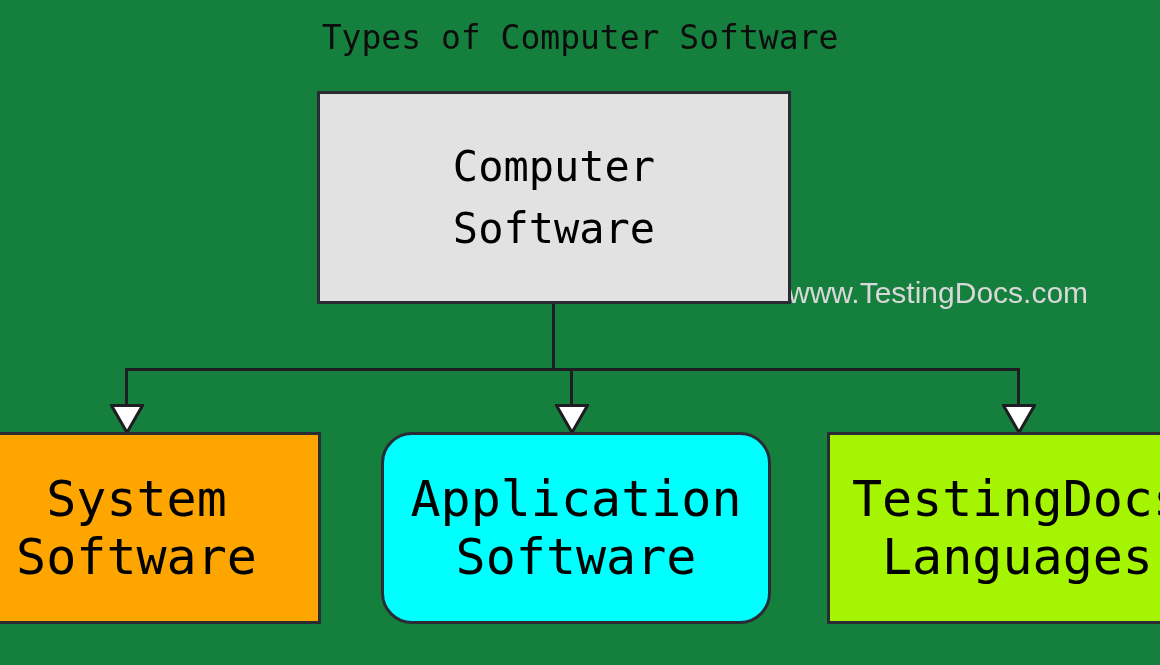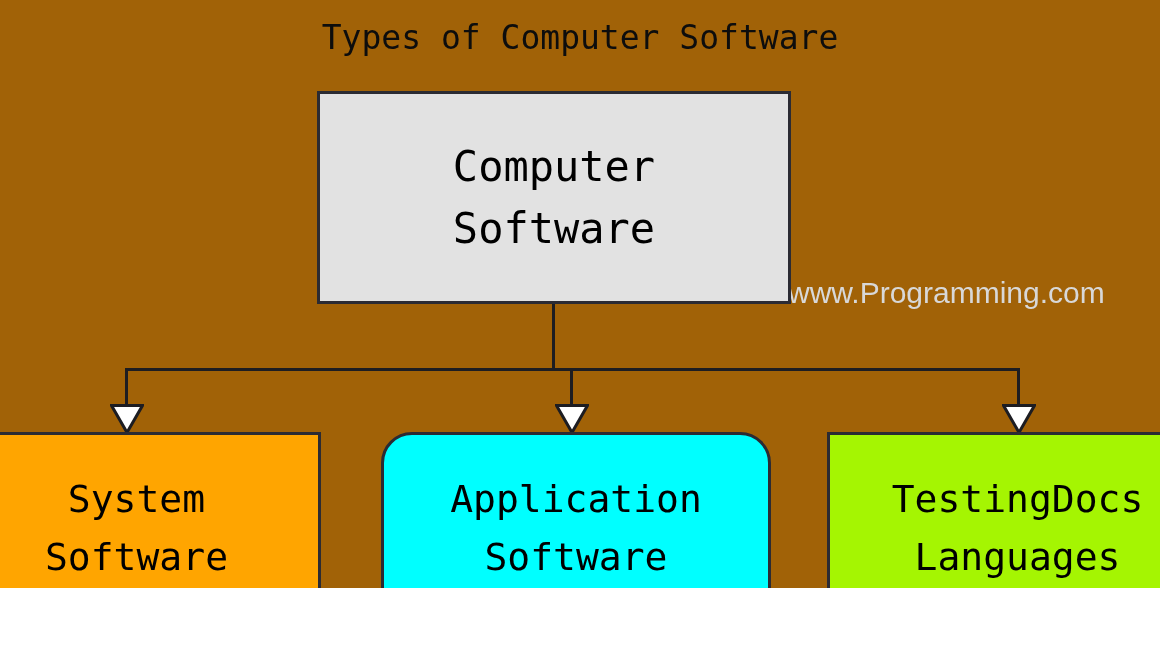--- a/index.html
+++ b/index.html
@@ -7,22 +7,22 @@
     margin: 0;
     padding: 0;
     background: #ffffff;
   }
   body {
     font-family: "DejaVu Sans Mono", monospace;
   }
   #canvas {
     position: relative;
     width: 1160px;
-    height: 588px;
-    background: #a16207;
+    height: 665px;
+    background: #15803d;
     overflow: hidden;
   }
 
   
   .diagram-title {
     position: absolute;
     left: 0;
     top: 18px;
     width: 1160px;
     text-align: center;
@@ -77,21 +77,21 @@
     line-height: 62px;
   }
 
   
   .node-leaf {
     top: 432px;
     height: 192px;
     z-index: 3;
   }
   .node-leaf .node-label {
-    font-size: 38px;
+    font-size: 50px;
     line-height: 58px;
   }
 
   #node-system {
     left: -48px;
     width: 369px;
     background: #ffa500;
   }
   #node-application {
     left: 381px;
@@ -147,21 +147,21 @@
   #arrow-application { left: 555px; }
   #arrow-programming { left: 1002px; }
 </style>
 </head>
 <body>
 
 <div id="canvas">
 
   <div class="diagram-title">Types of Computer Software</div>
 
-  <div class="watermark">www.Programming.com</div>
+  <div class="watermark">www.TestingDocs.com</div>
 
   <div class="conn-line" id="conn-trunk"></div>
   <div class="conn-line" id="conn-bus"></div>
   <div class="conn-line conn-drop" id="conn-drop-system"></div>
   <div class="conn-line conn-drop" id="conn-drop-application"></div>
   <div class="conn-line conn-drop" id="conn-drop-programming"></div>
 
   <svg class="arrowhead" id="arrow-system" viewBox="0 0 34 30">
     <polygon points="1.5,1.5 32.5,1.5 17,28.5" fill="#ffffff" stroke="#1d1d22" stroke-width="3" stroke-linejoin="miter"></polygon>
   </svg>

